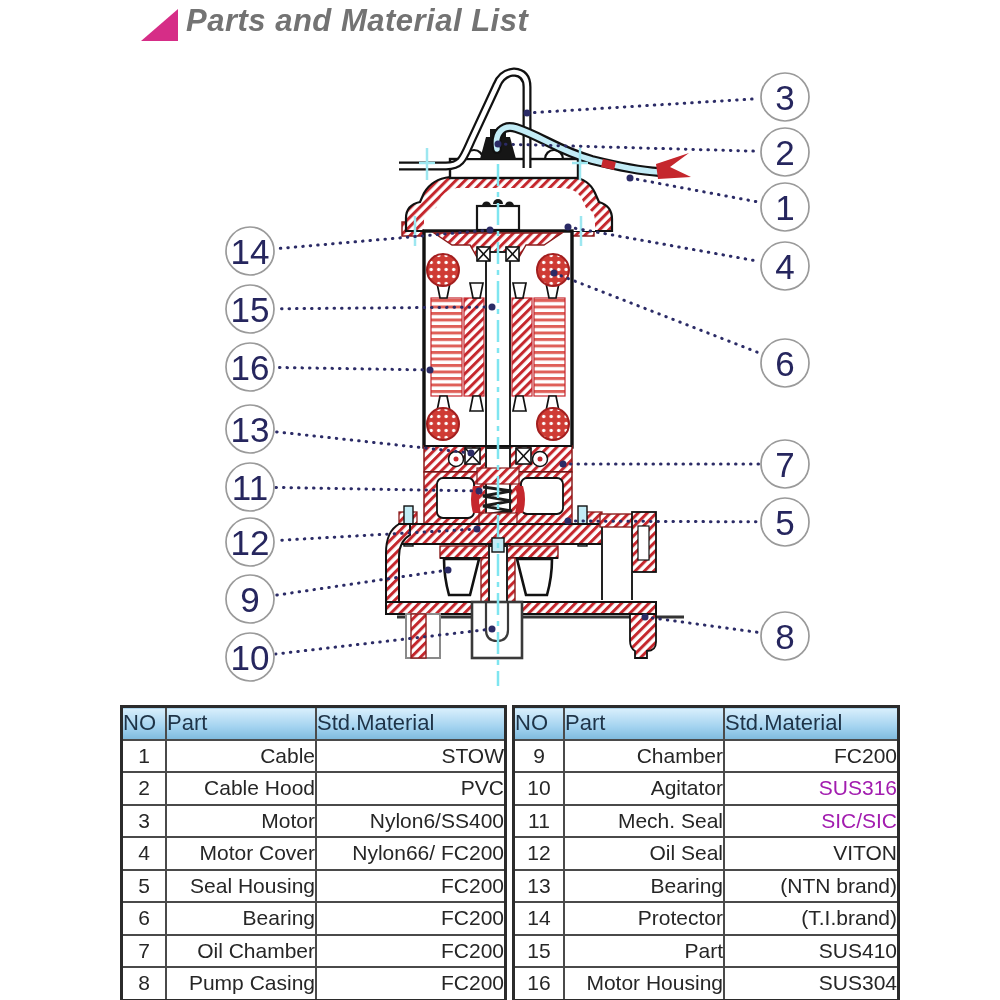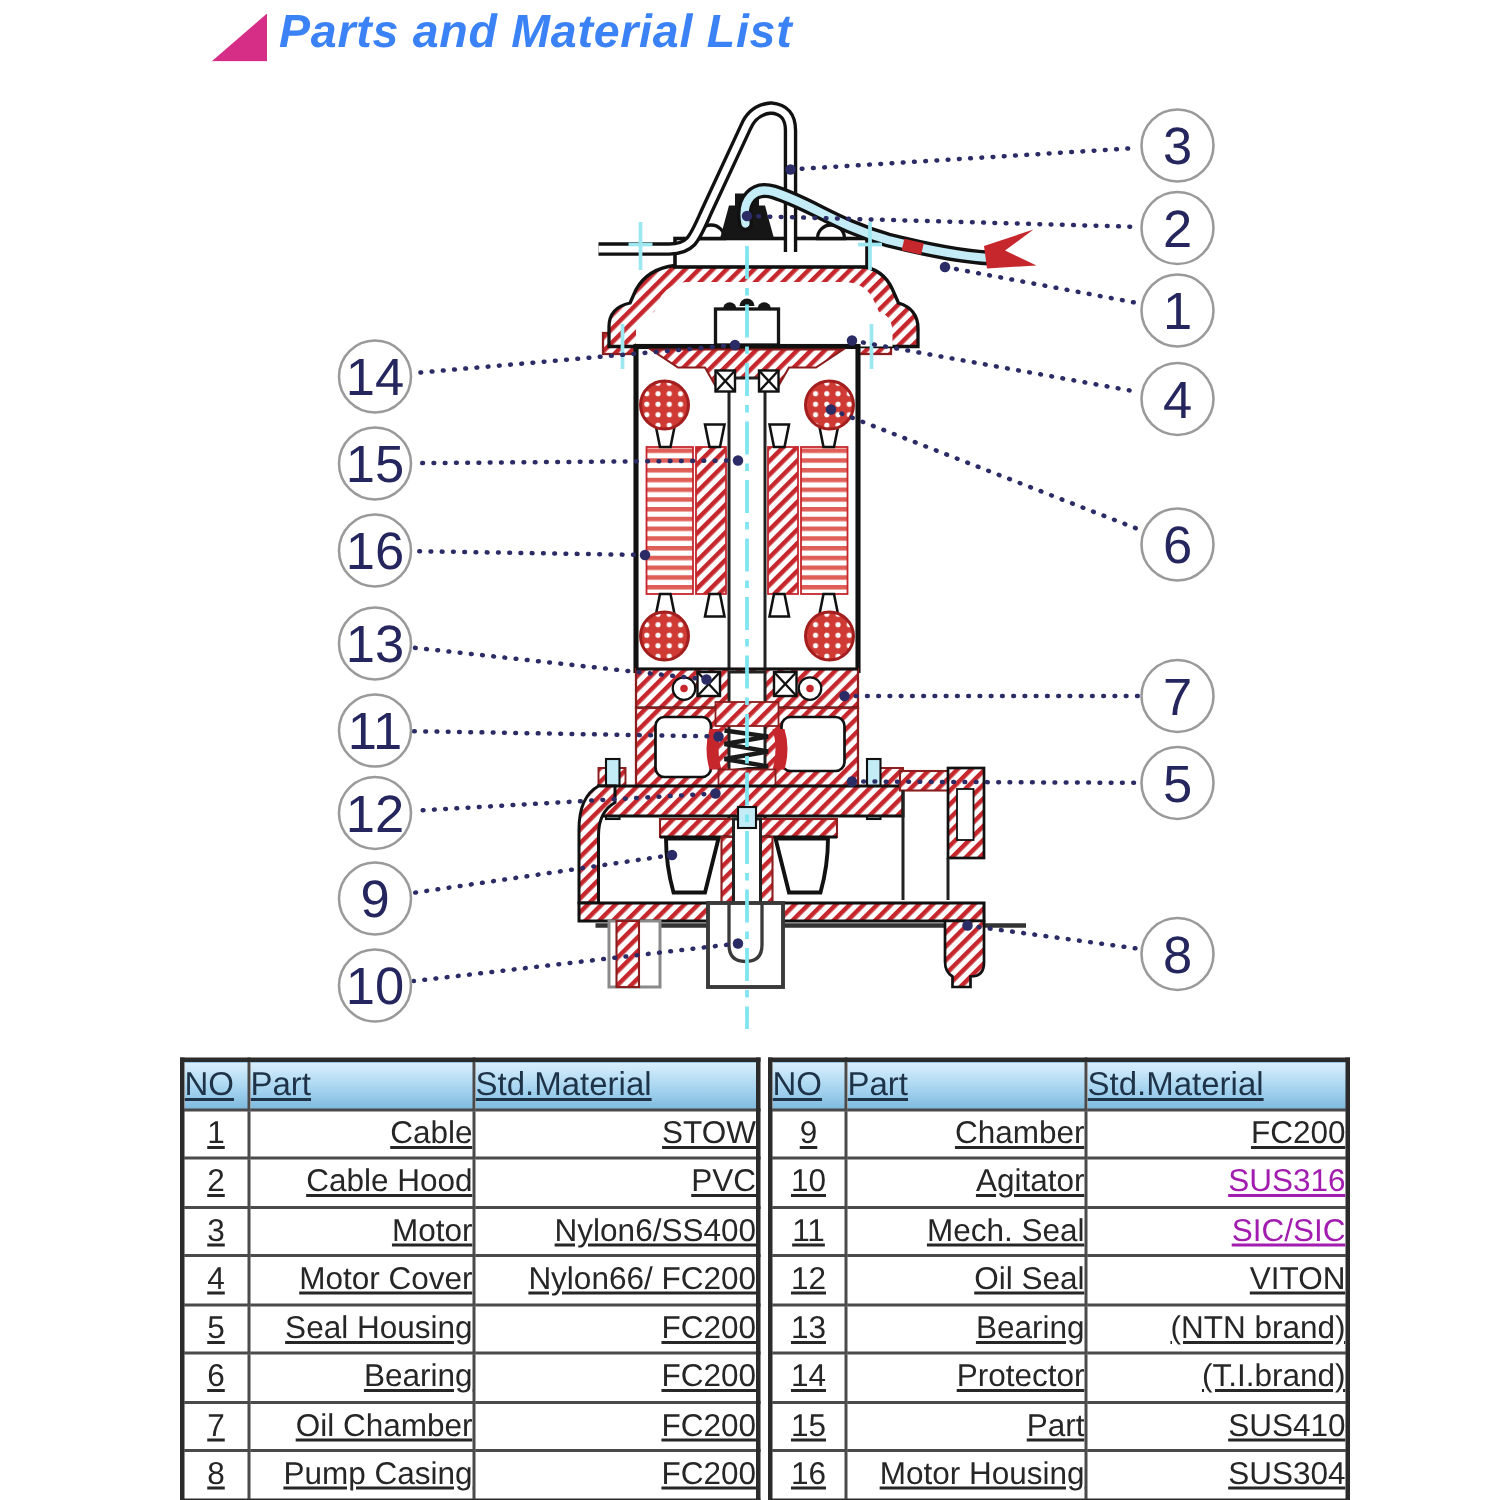--- a/index.html
+++ b/index.html
@@ -2,34 +2,34 @@
 <html><head>
 <meta charset="utf-8">
 <style>
   html,body{margin:0;padding:0;background:#fff;}
   #stage{position:relative;width:1000px;height:1000px;background:#fff;overflow:hidden;
          font-family:"Liberation Sans",sans-serif;}
   
   #accent-tri{position:absolute;left:141px;top:9px;width:37px;height:32px;
               clip-path:polygon(100% 0,100% 100%,0 100%);}
   #page-title{position:absolute;left:186px;top:3px;font-size:31px;font-weight:bold;
-              font-style:italic;color:#3b82f6;letter-spacing:.5px;white-space:nowrap;}
+              font-style:italic;color:#737373;letter-spacing:.5px;white-space:nowrap;}
   
   #diagram{position:absolute;left:0;top:0;width:1000px;height:1000px;}
   .leader{stroke:#2b2b66;stroke-width:3;stroke-dasharray:.5 7;stroke-linecap:round;fill:none}
   .ldot{fill:#2b2b66}
   .cobubble{fill:#fff;stroke:#9a9a9a;stroke-width:1.7}
   .cnum{font-family:"Liberation Sans",sans-serif;font-size:35px;fill:#26265e;text-anchor:middle}
   
   table.mat{position:absolute;border-collapse:collapse;table-layout:fixed;background:#fff;
             border:3px solid #2b2b2b;font-size:21px;color:#262626;}
   #table-left{left:120px;top:705px;width:377px;}
   #table-right{left:512px;top:705px;width:378px;}
   table.mat th, table.mat td{border:2px solid #4a4a4a;height:30.5px;padding:0;
-            overflow:hidden;white-space:nowrap;font-weight:400;text-decoration:underline;}
+            overflow:hidden;white-space:nowrap;font-weight:400;}
   table.mat thead th{background:linear-gradient(180deg,#d9effc 0%,#a2d2ef 60%,#7fbadd 100%);
             color:#1e3347;text-align:left;font-size:22px;}
   td.c0, th.c0{text-align:center;}
   td.c1, th.c1, td.c2, th.c2{padding-left:9px;text-align:right;}
   #table-left th.c0, #table-left td.c0{width:42px;}
   #table-left th.c1, #table-left td.c1{width:148px;}
   #table-left th.c2, #table-left td.c2{width:187px;}
   #table-right th.c0, #table-right td.c0{width:48px;}
   #table-right th.c1, #table-right td.c1{width:158px;}
   #table-right th.c2, #table-right td.c2{width:172px;}

